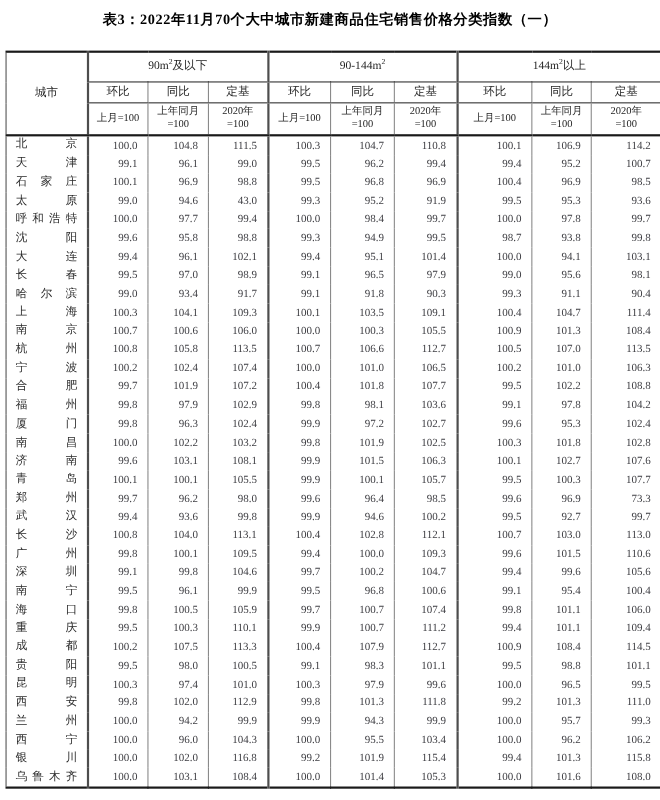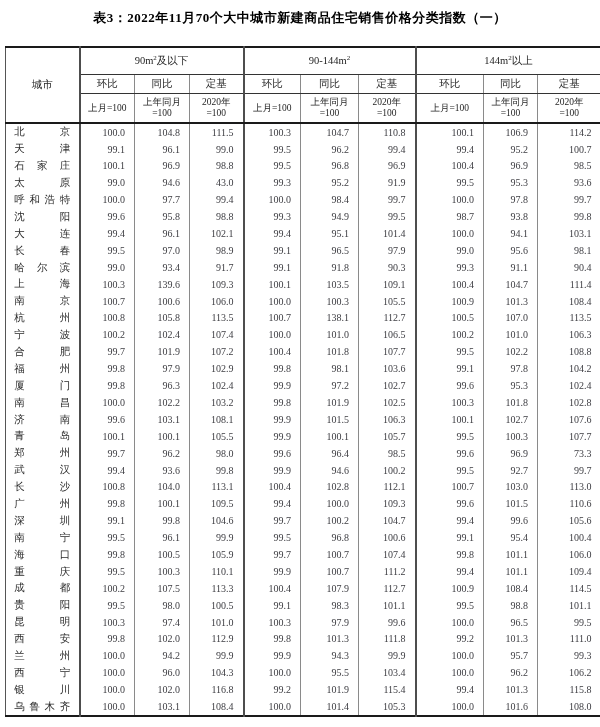--- a/index.html
+++ b/index.html
@@ -227,21 +227,21 @@
     <td class="num vthin">90.3</td>
     <td class="num vthick">99.3</td>
     <td class="num vthin">91.1</td>
     <td class="num vthin">90.4</td>
   </tr>
       <tr>
     <td class="city">
           <span class="cityname">上海</span>
         </td>
     <td class="num vthick">100.3</td>
-    <td class="num vthin">139.6</td>
+    <td class="num vthin">104.1</td>
     <td class="num vthin">109.3</td>
     <td class="num vthick">100.1</td>
     <td class="num vthin">103.5</td>
     <td class="num vthin">109.1</td>
     <td class="num vthick">100.4</td>
     <td class="num vthin">104.7</td>
     <td class="num vthin">111.4</td>
   </tr>
       <tr>
     <td class="city">
@@ -258,21 +258,21 @@
     <td class="num vthin">108.4</td>
   </tr>
       <tr>
     <td class="city">
           <span class="cityname">杭州</span>
         </td>
     <td class="num vthick">100.8</td>
     <td class="num vthin">105.8</td>
     <td class="num vthin">113.5</td>
     <td class="num vthick">100.7</td>
-    <td class="num vthin">138.1</td>
+    <td class="num vthin">106.6</td>
     <td class="num vthin">112.7</td>
     <td class="num vthick">100.5</td>
     <td class="num vthin">107.0</td>
     <td class="num vthin">113.5</td>
   </tr>
       <tr>
     <td class="city">
           <span class="cityname">宁波</span>
         </td>
     <td class="num vthick">100.2</td>

